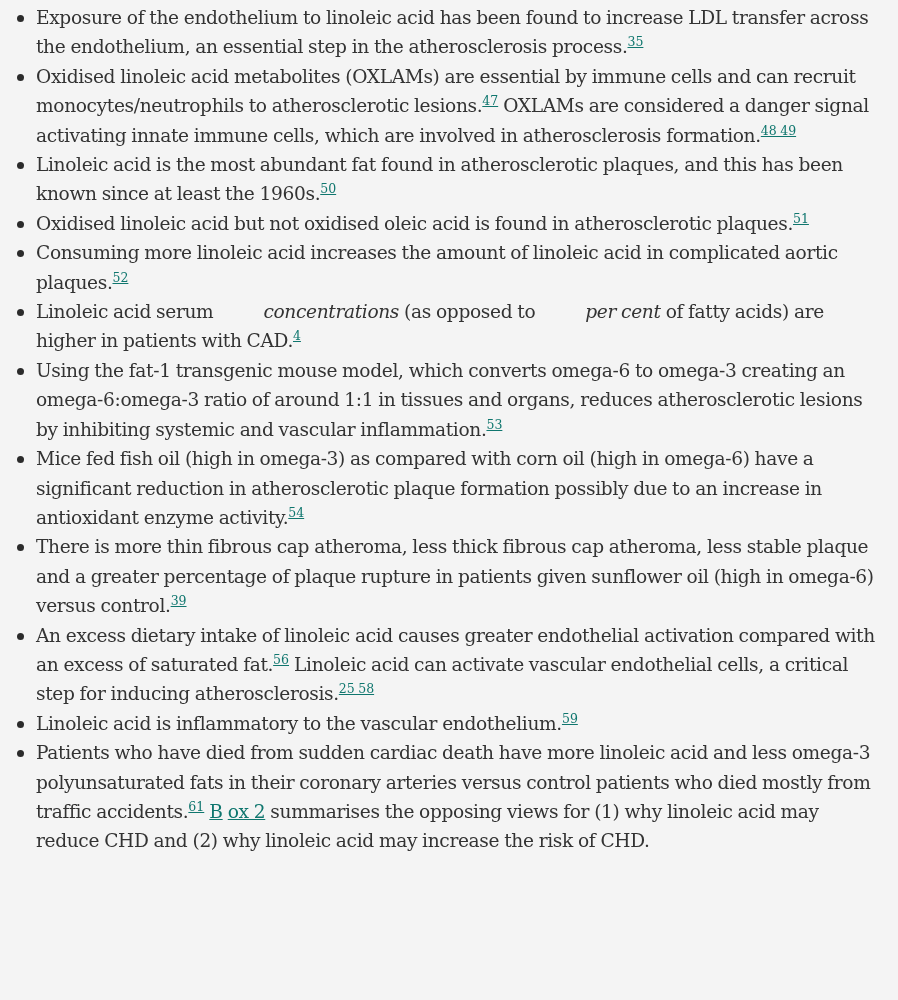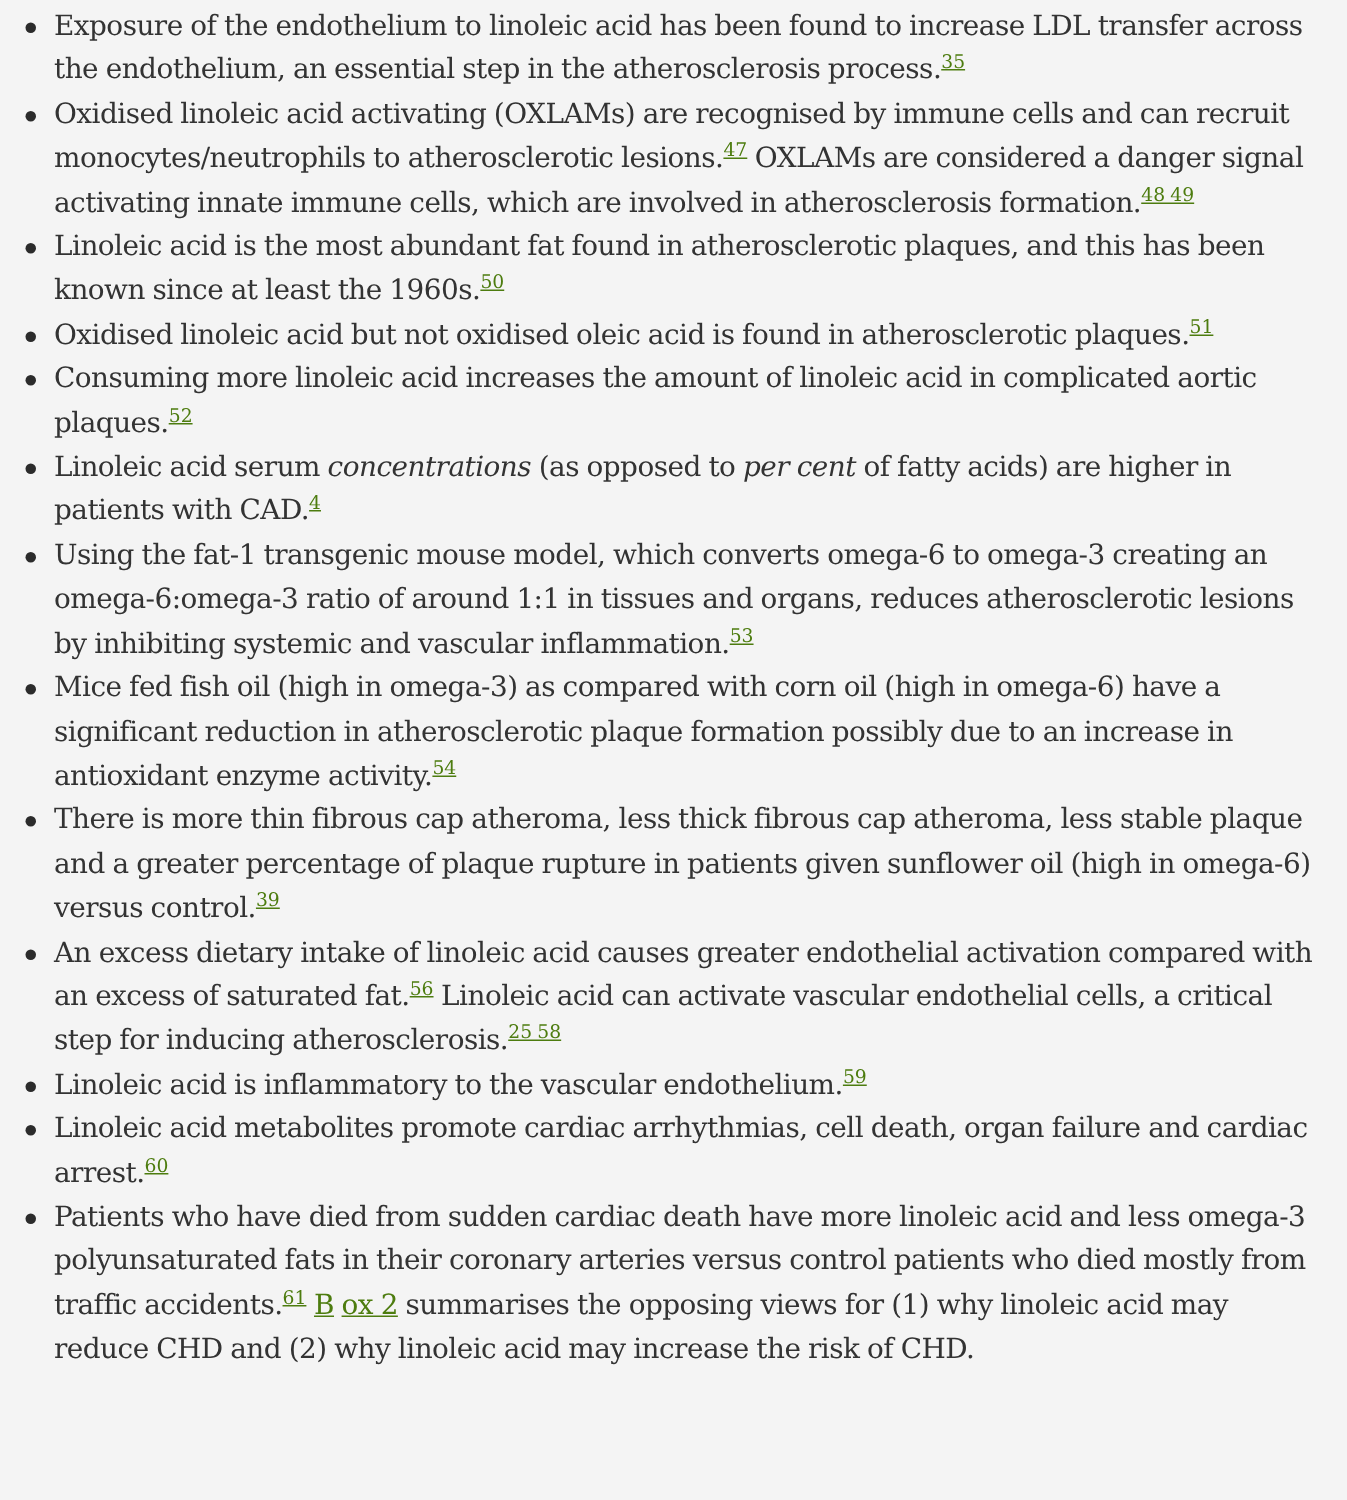--- a/index.html
+++ b/index.html
@@ -42,38 +42,38 @@
       border-radius: 50%;
       background: #2b2b2b;
     }
     sup.ref {
       font-size: 12.5px;
       line-height: 0;
       vertical-align: 7px;
       letter-spacing: 0;
     }
     a.ref-link, a.box-link {
-      color: #4d7c0f;
+      color: #0f766e;
       text-decoration: underline;
       cursor: pointer;
     }
-    em { font-style: italic; }
+    em { font-style: italic; margin-left: 45px; }
   </style>
 </head>
 <body>
 
 <div class="article-body">
   <ul class="evidence-list">
 
     <li>
       <span>Exposure of the endothelium to linoleic acid has been found to increase LDL transfer across the endothelium, an essential step in the atherosclerosis process.</span><sup class="ref"><a class="ref-link">35</a></sup>
     </li>
 
     <li>
-      <span>Oxidised linoleic acid activating (OXLAMs) are recognised by immune cells and can recruit monocytes/neutrophils to atherosclerotic lesions.</span><sup class="ref"><a class="ref-link">47</a></sup><span> OXLAMs are considered a danger signal activating innate immune cells, which are involved in atherosclerosis formation.</span><sup class="ref"><a class="ref-link">48 49</a></sup>
+      <span>Oxidised linoleic acid metabolites (OXLAMs) are essential by immune cells and can recruit monocytes/neutrophils to atherosclerotic lesions.</span><sup class="ref"><a class="ref-link">47</a></sup><span> OXLAMs are considered a danger signal activating innate immune cells, which are involved in atherosclerosis formation.</span><sup class="ref"><a class="ref-link">48 49</a></sup>
     </li>
 
     <li>
       <span>Linoleic acid is the most abundant fat found in atherosclerotic plaques, and this has been known since at least the 1960s.</span><sup class="ref"><a class="ref-link">50</a></sup>
     </li>
 
     <li>
       <span>Oxidised linoleic acid but not oxidised oleic acid is found in atherosclerotic plaques.</span><sup class="ref"><a class="ref-link">51</a></sup>
     </li>
 
@@ -99,22 +99,19 @@
     </li>
 
     <li>
       <span>An excess dietary intake of linoleic acid causes greater endothelial activation compared with an excess of saturated fat.</span><sup class="ref"><a class="ref-link">56</a></sup><span> Linoleic acid can activate vascular endothelial cells, a critical step for inducing atherosclerosis.</span><sup class="ref"><a class="ref-link">25 58</a></sup>
     </li>
 
     <li>
       <span>Linoleic acid is inflammatory to the vascular endothelium.</span><sup class="ref"><a class="ref-link">59</a></sup>
     </li>
 
-    <li>
-      <span>Linoleic acid metabolites promote cardiac arrhythmias, cell death, organ failure and cardiac arrest.</span><sup class="ref"><a class="ref-link">60</a></sup>
-    </li>
 
     <li>
       <span>Patients who have died from sudden cardiac death have more linoleic acid and less omega-3 polyunsaturated fats in their coronary arteries versus control patients who died mostly from traffic accidents.</span><sup class="ref"><a class="ref-link">61</a></sup> <a class="box-link">B</a> <a class="box-link">ox 2</a><span> summarises the opposing views for (1) why linoleic acid may reduce CHD and (2) why linoleic acid may increase the risk of CHD.</span>
     </li>
 
   </ul>
 </div>
 
 </body></html>

